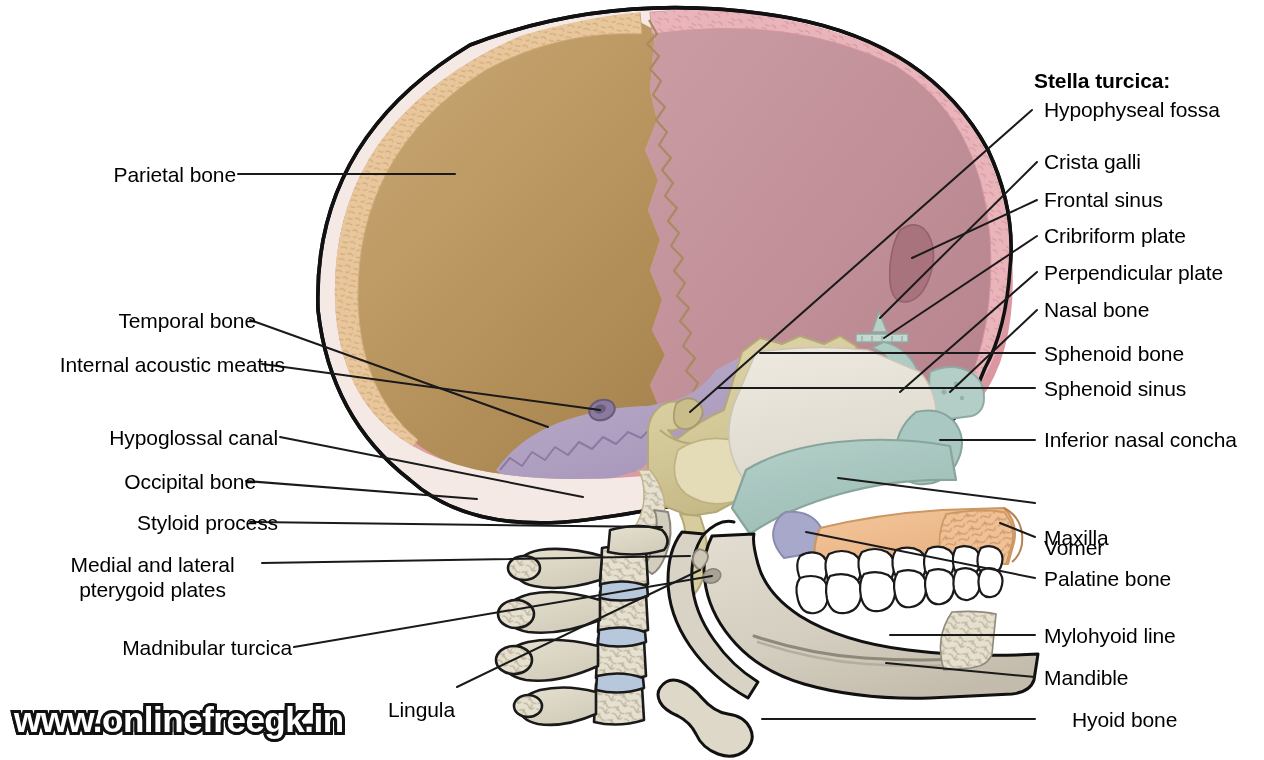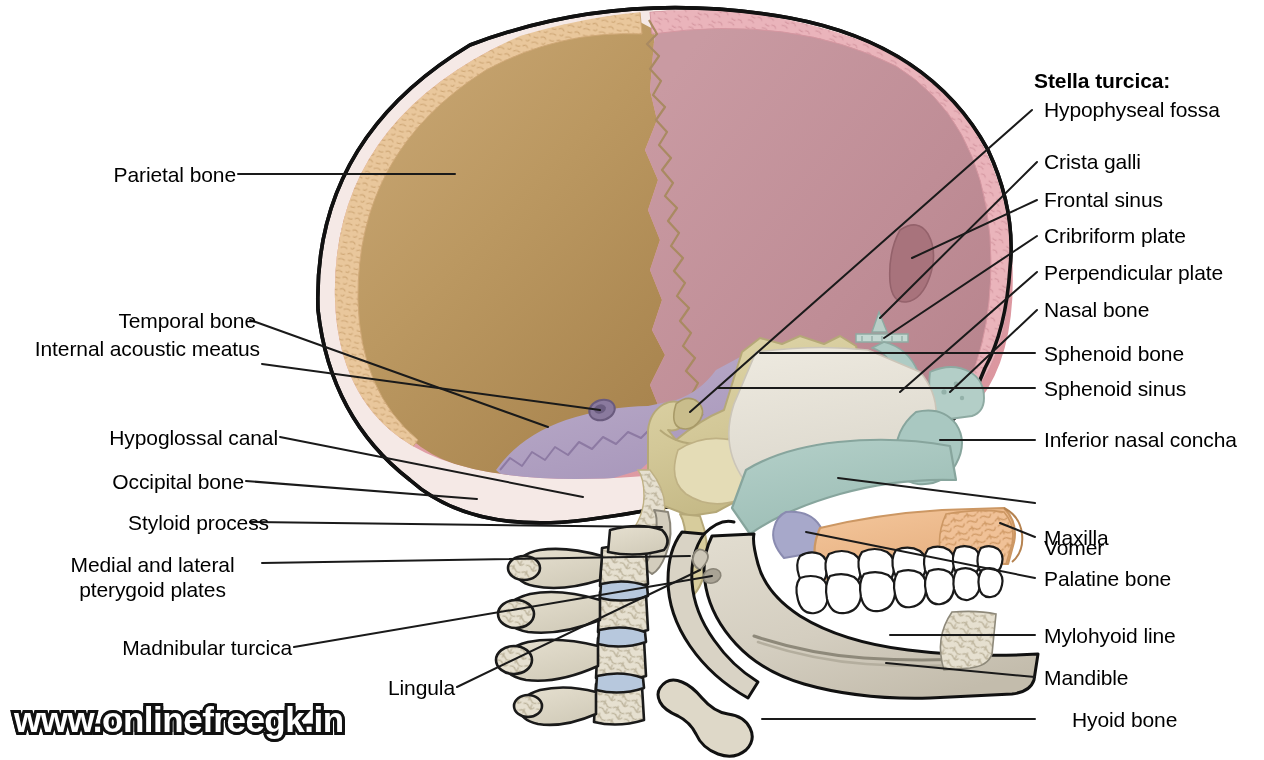--- a/index.html
+++ b/index.html
@@ -426,33 +426,33 @@
       <line x1="1035" y1="635" x2="890" y2="635"></line>
       <line x1="1035" y1="677" x2="886" y2="663"></line>
       <line x1="1035" y1="719" x2="762" y2="719"></line>
     </g>
   </svg>
 
   <div class="label left" style="left:0; top:162px; width:236px;">Parietal bone</div>
 
   <div class="label left" style="left:8px; top:308px; width:248px;">Temporal bone</div>
 
-  <div class="label left" style="left:0; top:336px; width:260px;">Internal acoustic meatus</div>
+  <div class="label left" style="left:0; top:352px; width:260px;padding-left:25px;">Internal acoustic meatus</div>
 
   <div class="label left" style="left:0; top:425px; width:278px;">Hypoglossal canal</div>
 
-  <div class="label left" style="left:0; top:469px; width:244px;">Occipital bone</div>
-
-  <div class="label left" style="left:9px; top:510px; width:248px;padding-left:12px;">Styloid process</div>
+  <div class="label left" style="left:0; top:469px; width:244px;padding-left:12px;">Occipital bone</div>
+
+  <div class="label left" style="left:18px; top:510px; width:248px;padding-left:12px;">Styloid process</div>
 
   <div class="label left wrap" style="left:45px; top:552px; width:215px; text-align:center;">Medial and lateral pterygoid plates</div>
 
   <div class="label left" style="left:0; top:635px; width:292px;">Madnibular turcica</div>
 
-  <div class="label left" style="left:300px; top:675px; width:155px;">Lingula</div>
+  <div class="label left" style="left:300px; top:697px; width:155px;">Lingula</div>
 
   <div class="label right hdr" style="left:1034px; top:68px;">Stella turcica:</div>
 
   <div class="label right" style="left:1044px; top:97px;">Hypophyseal fossa</div>
 
   <div class="label right" style="left:1044px; top:149px;">Crista galli</div>
 
   <div class="label right" style="left:1044px; top:187px;">Frontal sinus</div>
 
   <div class="label right" style="left:1044px; top:223px;">Cribriform plate</div>

